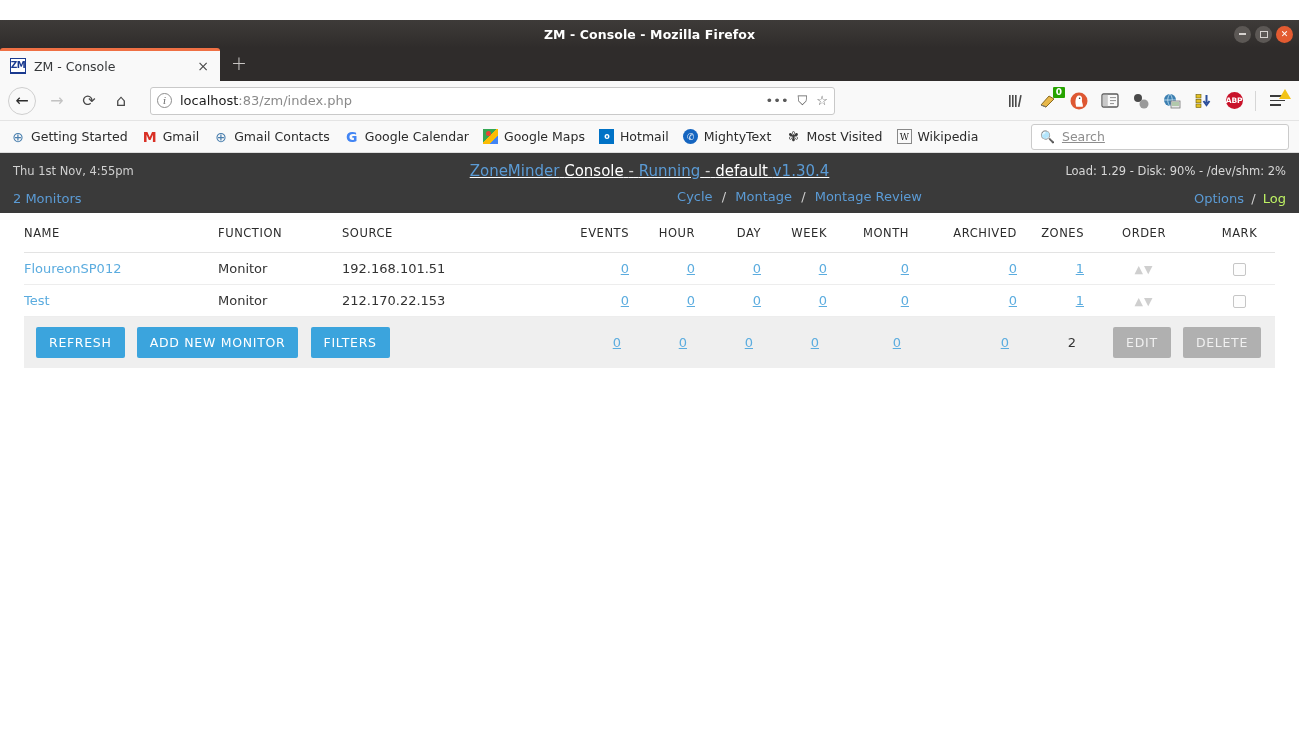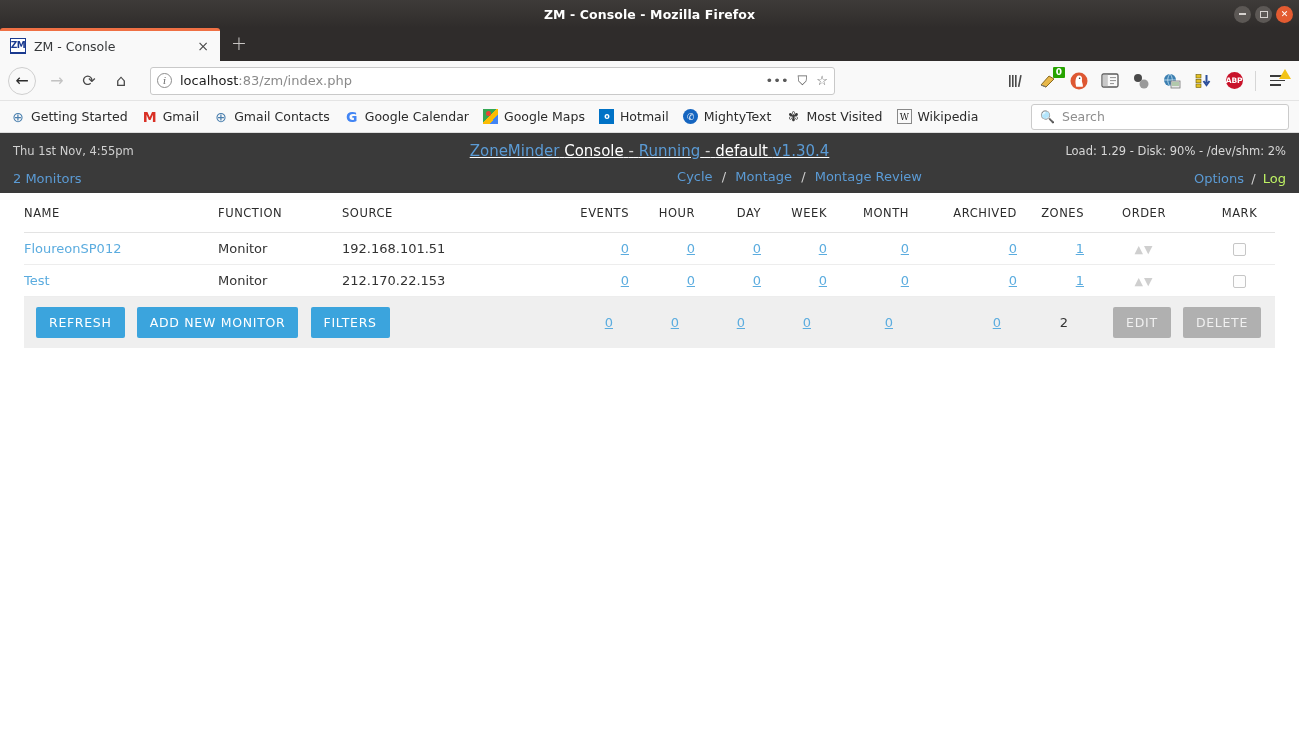--- a/index.html
+++ b/index.html
@@ -9,20 +9,21 @@
     background: #ffffff;
     overflow: hidden;
   }
 
   
   .titlebar {
     height: 28px;
     background: linear-gradient(to bottom, #3e3b39, #2f2c2b);
     display: flex; align-items: center; justify-content: center;
     position: relative;
+    margin-top: 20px;
   }
   .titlebar-text {
     color: #ffffff; font-size: 12.5px; font-weight: bold;
     letter-spacing: .1px;
   }
   .win-btns {
     position: absolute; right: 6px; top: 0; height: 28px;
     display: flex; align-items: center; gap: 4px;
   }
   .win-btn {
@@ -134,21 +135,21 @@
   .hot-ico { width: 15px; height: 15px; background: #0072c6; color:#fff; font-size:8px; font-weight:bold; display:flex;align-items:center;justify-content:center;}
   .mt-ico { width: 15px; height: 15px; border-radius: 50%; background: #1565c0; color: #fff; font-size: 9px; display:flex;align-items:center;justify-content:center;}
   .wiki-ico { width: 15px; height: 15px; border: 1px solid #888; color:#222; font-size:9px; display:flex;align-items:center;justify-content:center; font-family:"DejaVu Serif",serif;}
   .gear-ico { color: #3a3a3a; font-size: 13px; }
   .bm-search {
     margin-left: auto; width: 258px; height: 26px;
     border: 1px solid #cbcbcb; border-radius: 3px; background: #fff;
     display: flex; align-items: center; padding: 0 8px; gap: 7px;
   }
   .bm-search .mag { color: #6f6f6f; font-size: 12px; }
-  .bm-search .ph { color: #8d8d8d; font-size: 12.5px; }
+  .bm-search .ph { color: #8d8d8d; font-size: 12.5px; text-decoration: underline; }
 
   
   .zm-header {
     background: #3a3a3a; height: 60px; position: relative; color: #d8d8d8;
     font-size: 12px;
   }
   .zm-h-left { position: absolute; left: 13px; top: 0; }
   .zm-date { font-size: 11.5px; color: #d0d0d0; padding-top: 11px; }
   .zm-monitors { font-size: 13px; color: #5b9bd5; padding-top: 13px; }
   .zm-h-center { position: absolute; left: 0; right: 0; top: 0; text-align: center; pointer-events: none;}
@@ -196,21 +197,21 @@
   .src-ip { color: #d0103a; }
   .num0 { color: #5bacdf; }
   .zone1 { color: #5bacdf; }
   .order-arrows { color: #cfcfcf; font-size: 11px; letter-spacing: 1px; }
   .cbx {
     width: 13px; height: 13px; border: 1px solid #c6c6c6; border-radius: 2px;
     background: #fdfdfd; display: inline-block; vertical-align: middle;
   }
 
   tr.footer-row td {
-    background: #efefef; border-bottom: none; padding: 10px 16px;
+    background: #efefef; border-bottom: none; padding: 10px 8px;
   }
   tr.footer-row td.l { padding-left: 12px; }
   .btn {
     display: inline-block; background: #3ba4dd; color: #ffffff;
     border: none; border-radius: 2px; padding: 8px 13px;
     font-size: 12.5px; letter-spacing: .7px; margin-right: 8px;
     font-family: "DejaVu Sans", "Liberation Sans", sans-serif;
     cursor: pointer;
   }
   .btn.disabled { background: #b0b0b0; color: #f0f0f0; cursor: default; }

